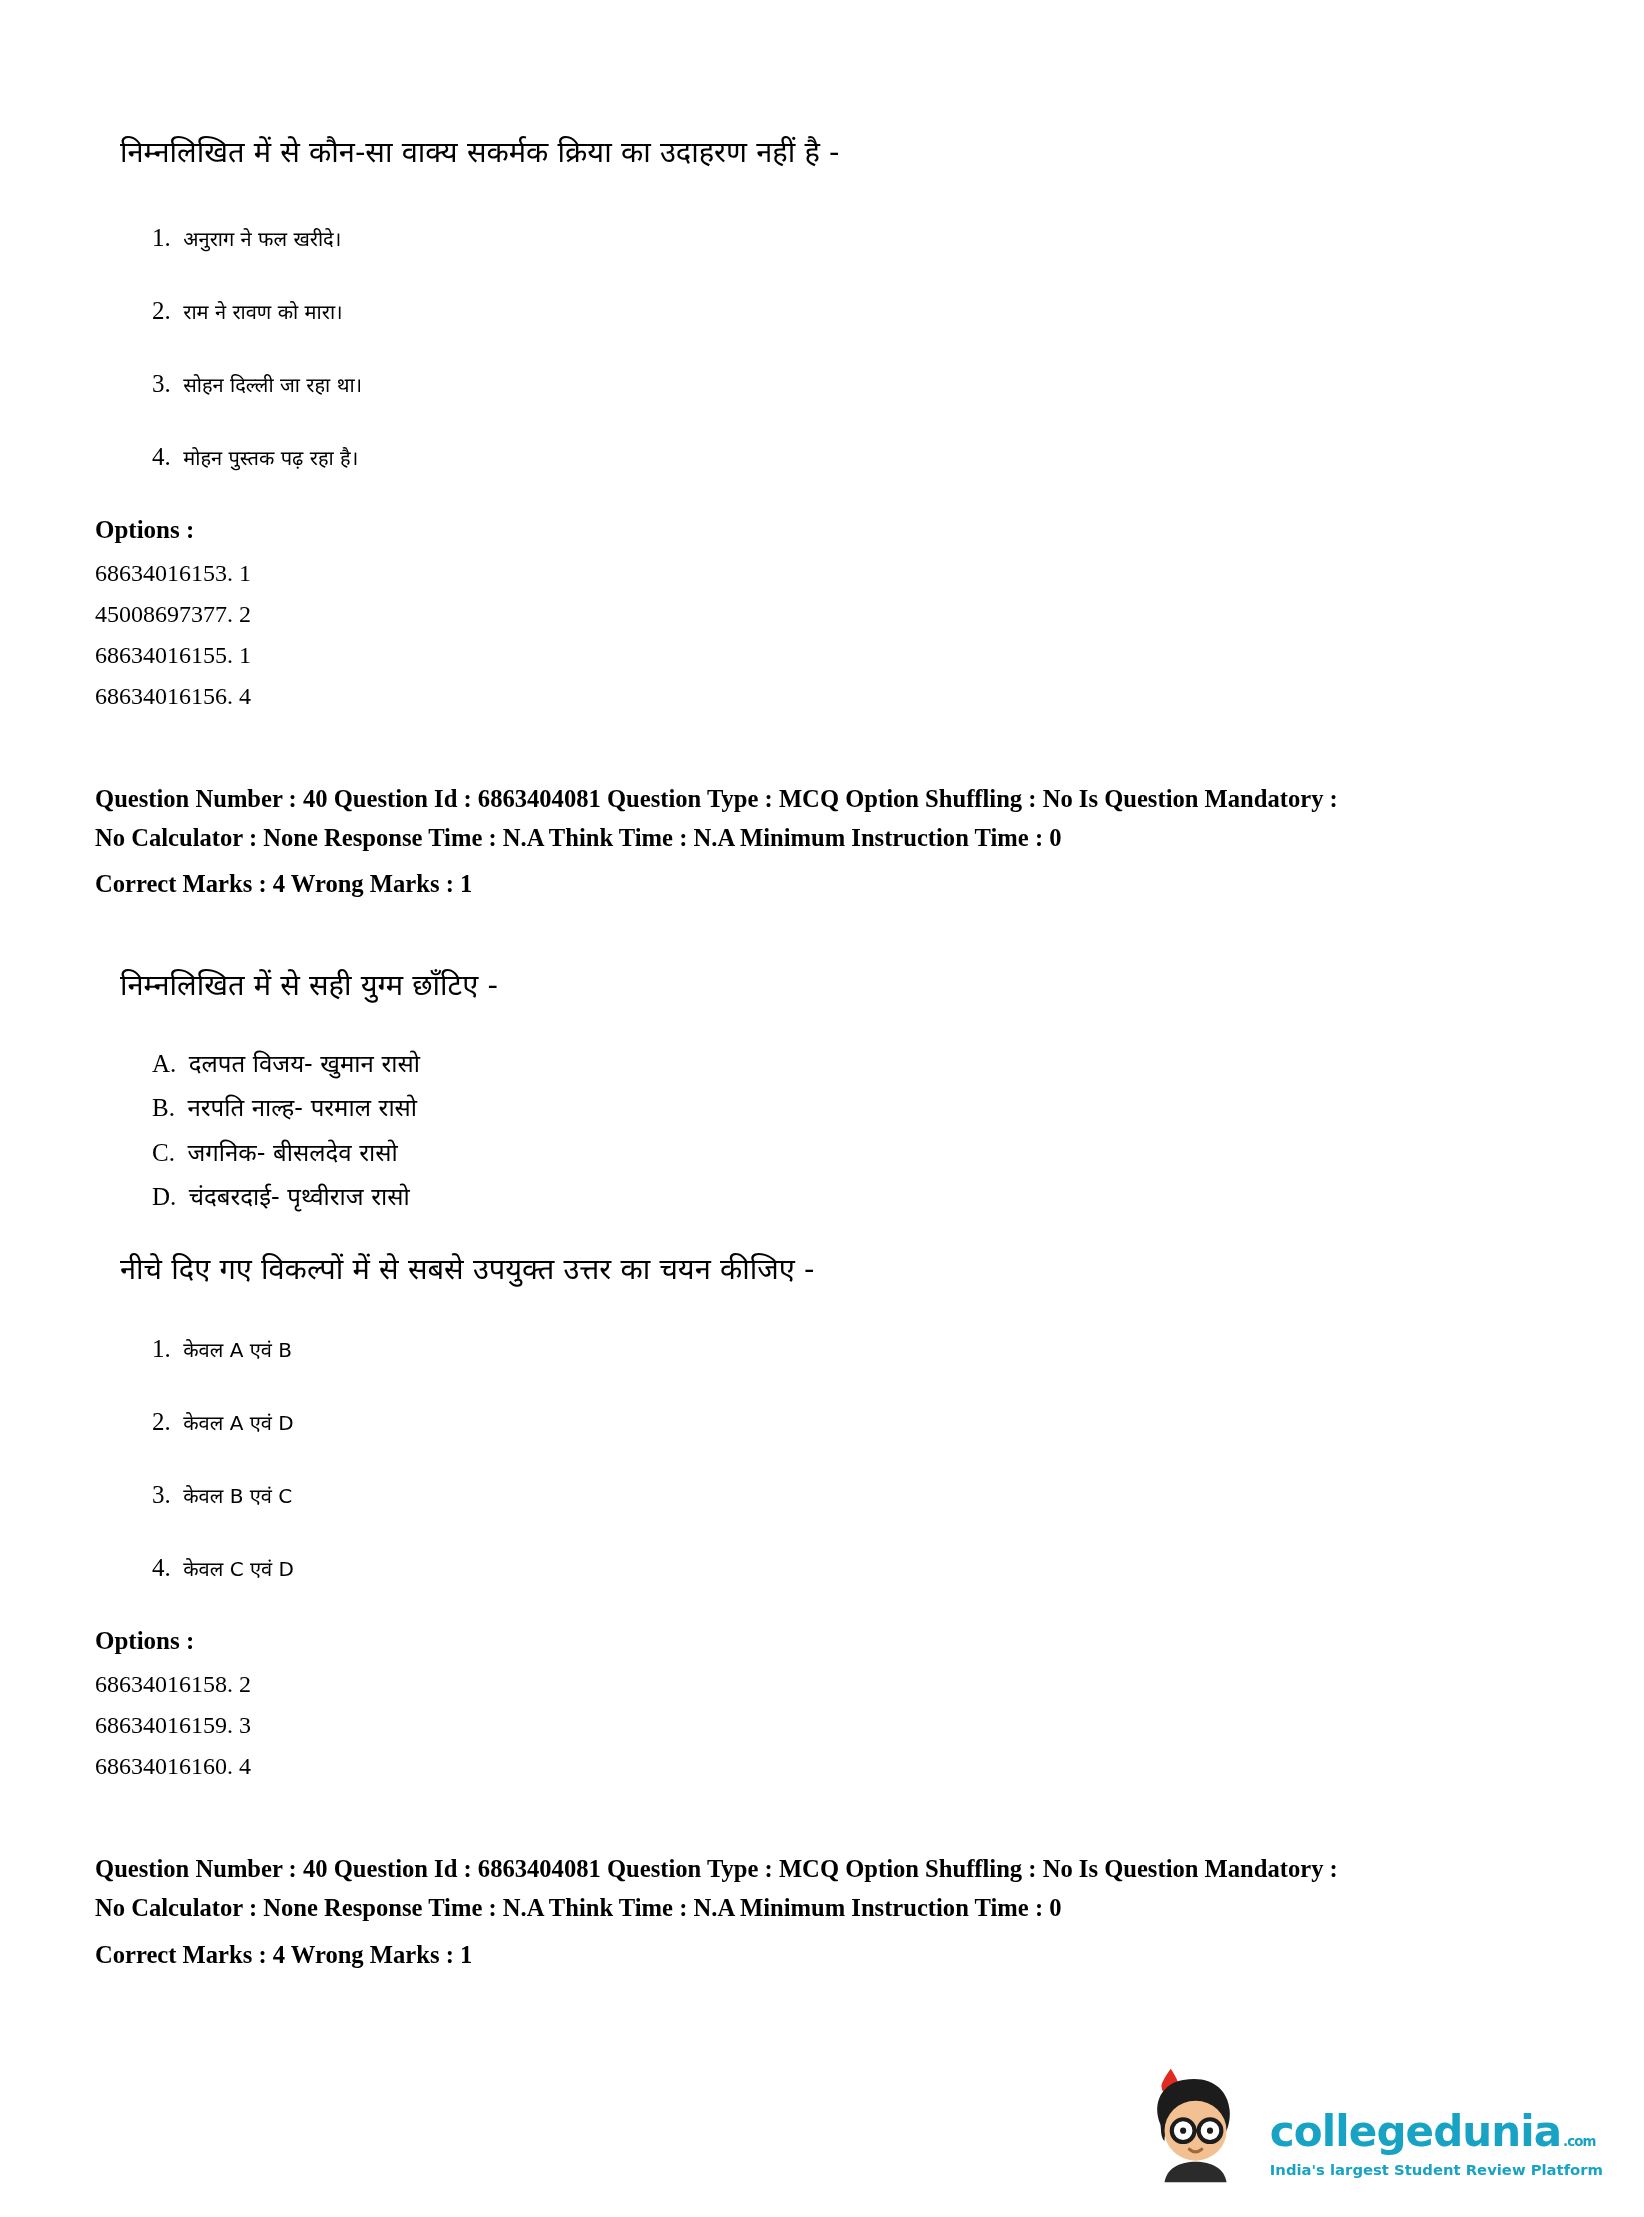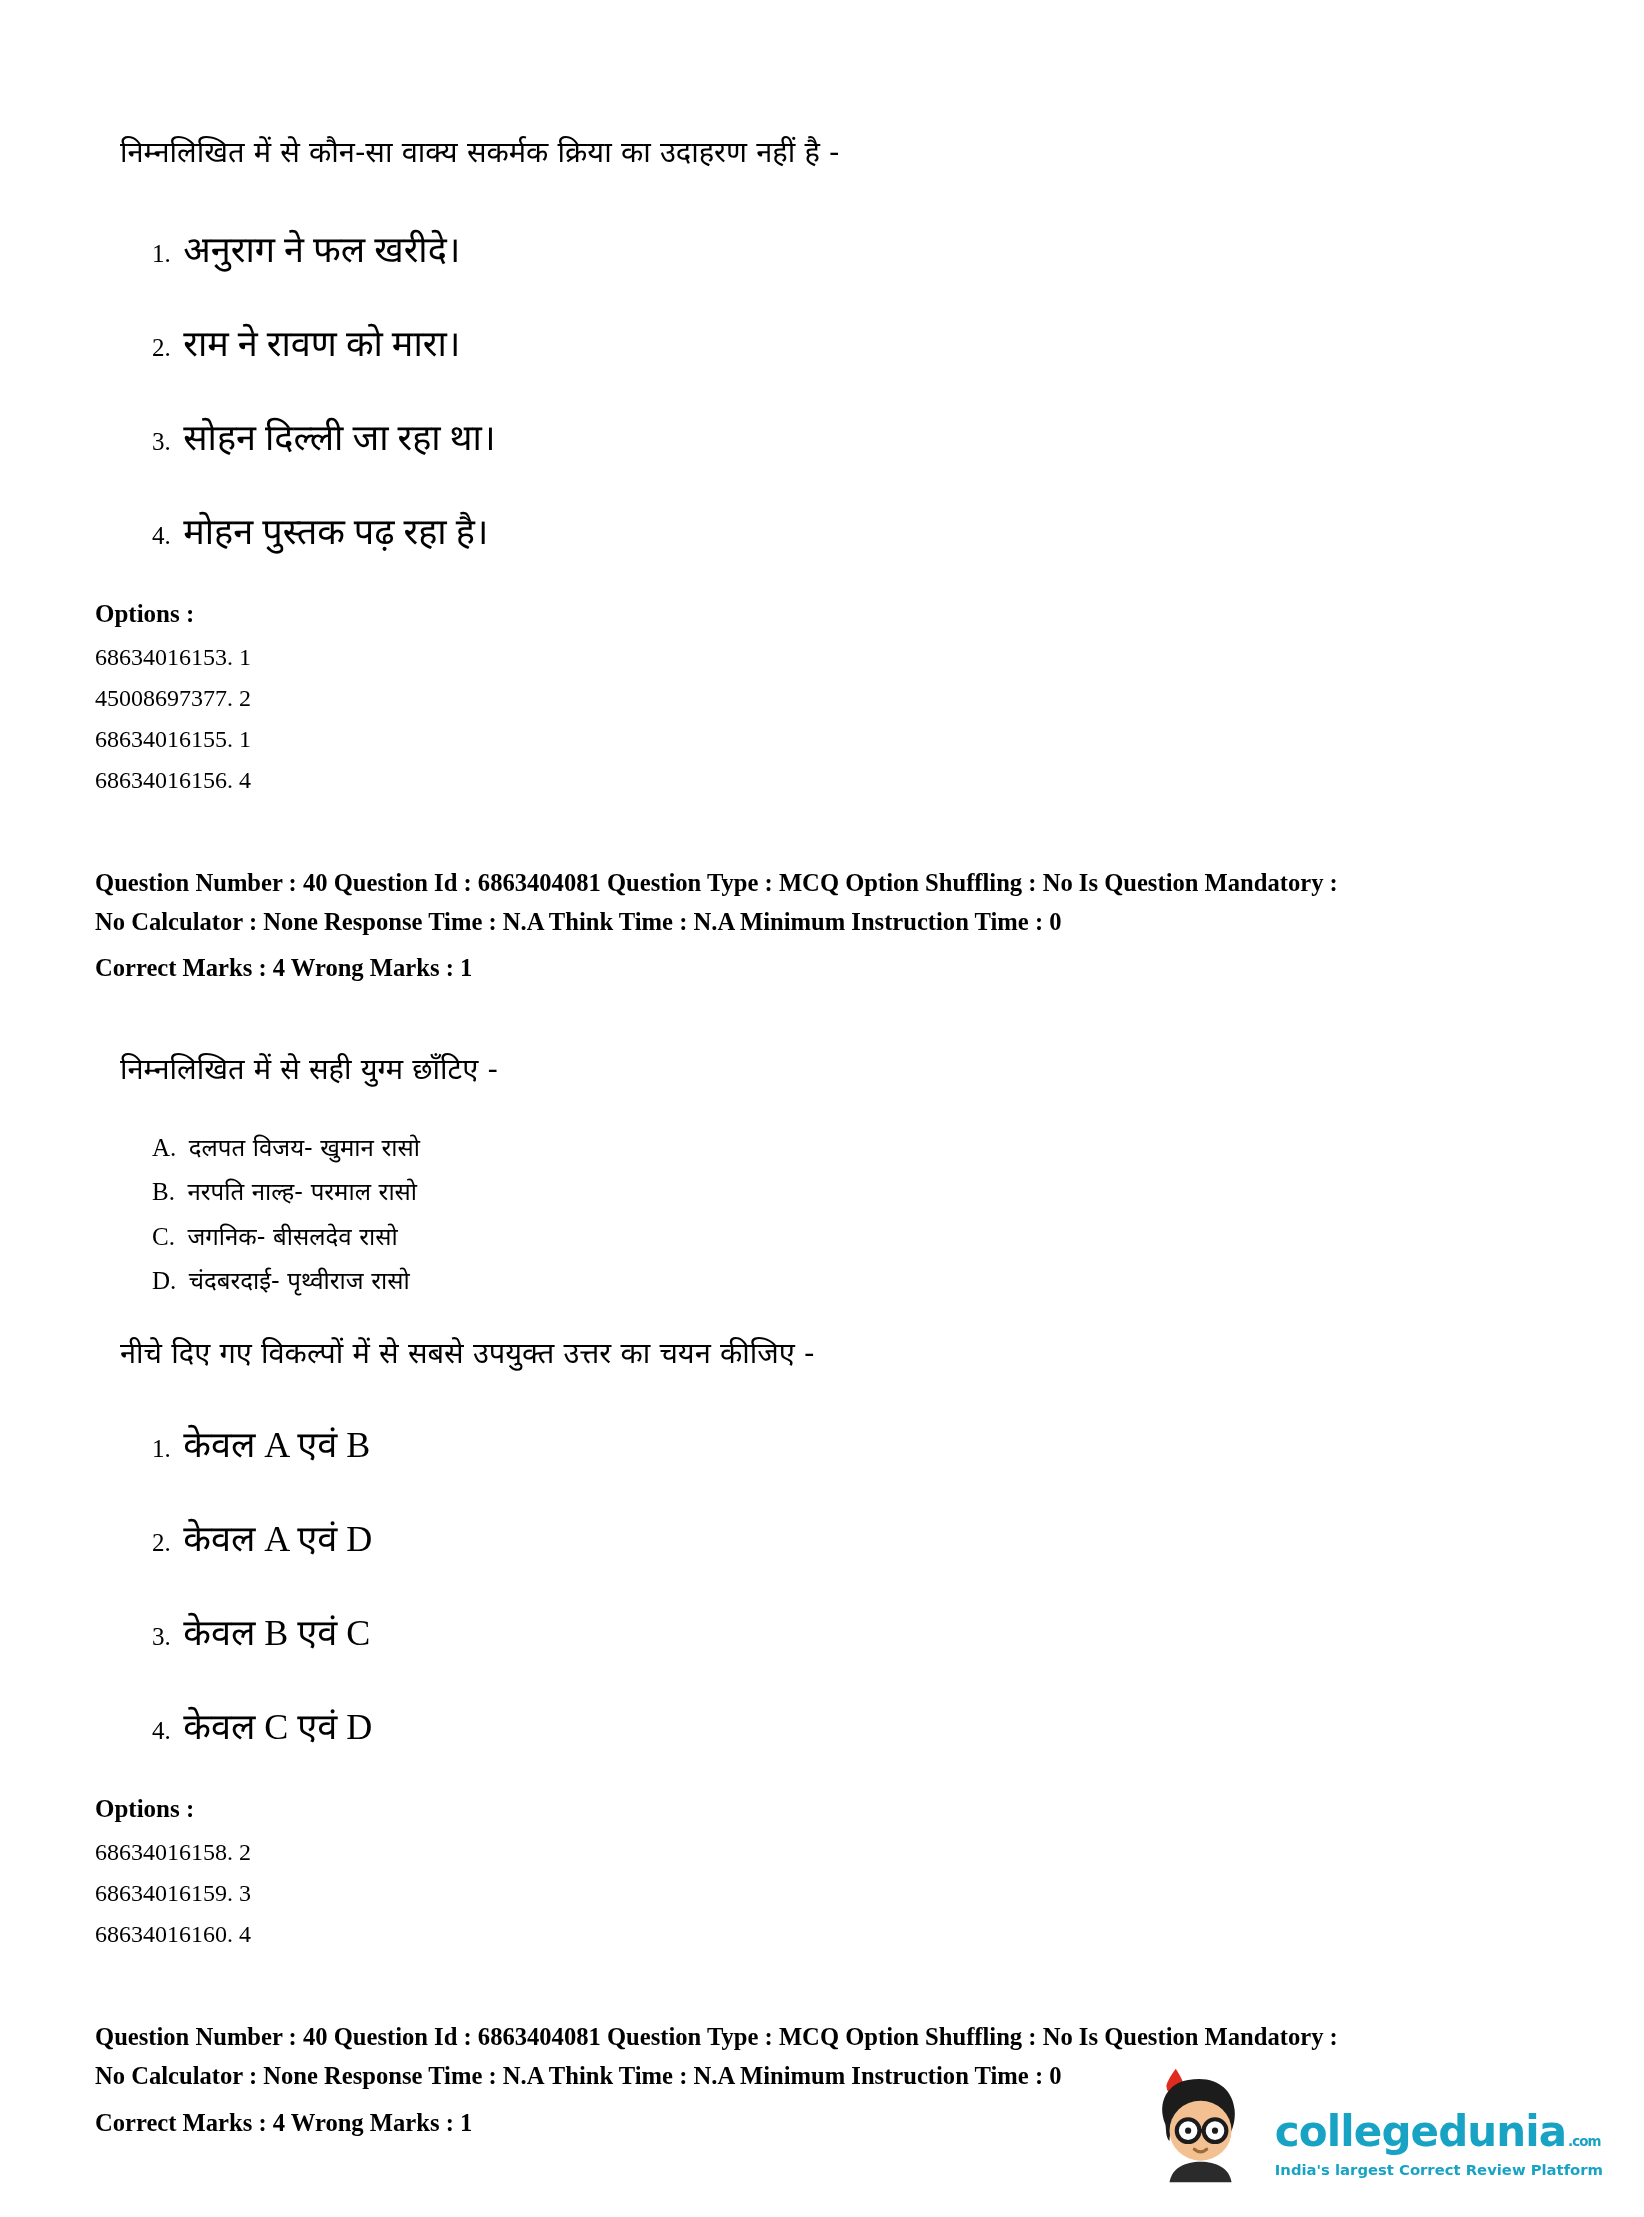--- a/index.html
+++ b/index.html
@@ -34,22 +34,21 @@
     align-items: baseline;
     gap: 12.5px;
     margin-bottom: 45px;
   }
   .choice-num {
     font-family: "Liberation Serif", serif;
     font-size: 25px;
     flex: 0 0 auto;
   }
   .choice-text {
-    font-size: 36px;
-    font-family: Liberation Serif, serif;
+    font-size: 20px;
   }
   
   .pair-list {
     margin: 41px 0 0 57px;
   }
   .pair {
     display: flex;
     align-items: baseline;
     gap: 12.5px;
     margin-bottom: 11.6px;
@@ -247,16 +246,16 @@
 
     <path d="M40 78 Q46 83 52 78" stroke="#9c6b38" stroke-width="3" fill="none" stroke-linecap="round"></path>
 
     <path d="M16 110 C18 96 31 90 46 90 C61 90 74 96 76 110 Z" fill="#2b2b2b"></path>
   </svg>
   <div class="brand-col">
     <div class="brand-line">
       <span>collegedunia</span>
         <span class="brand-suffix">.com</span>
     </div>
-    <div class="tagline">India's largest Correct Review Platform</div>
+    <div class="tagline">India's largest Student Review Platform</div>
   </div>
 </div>
 
 
 </body></html>

